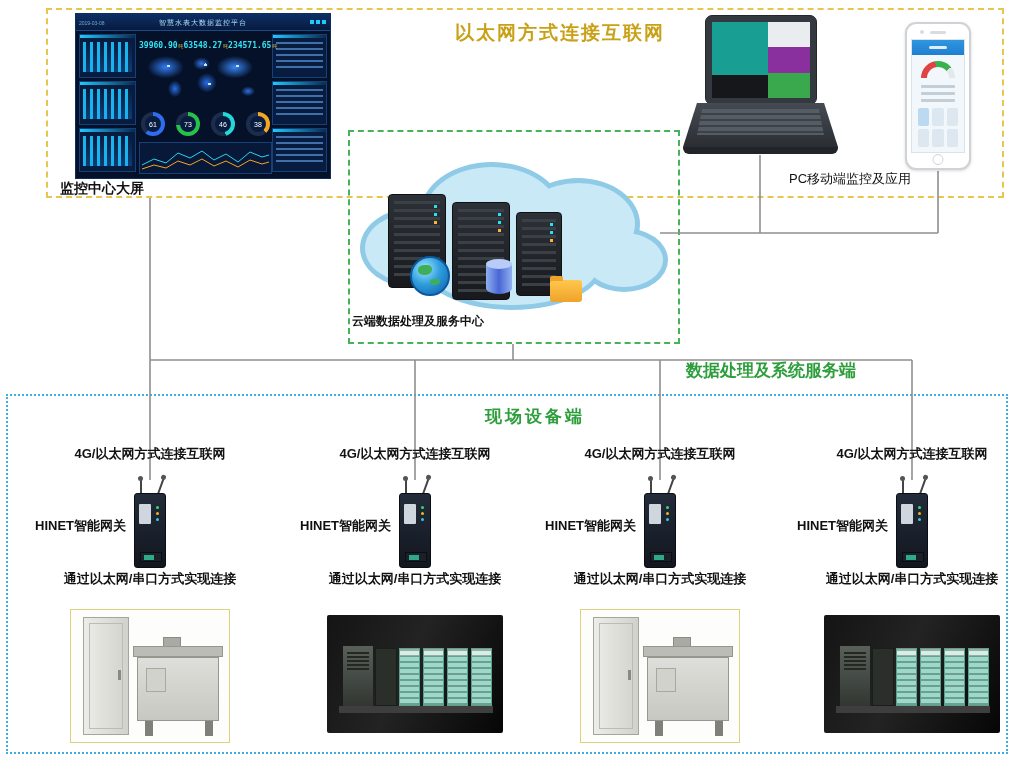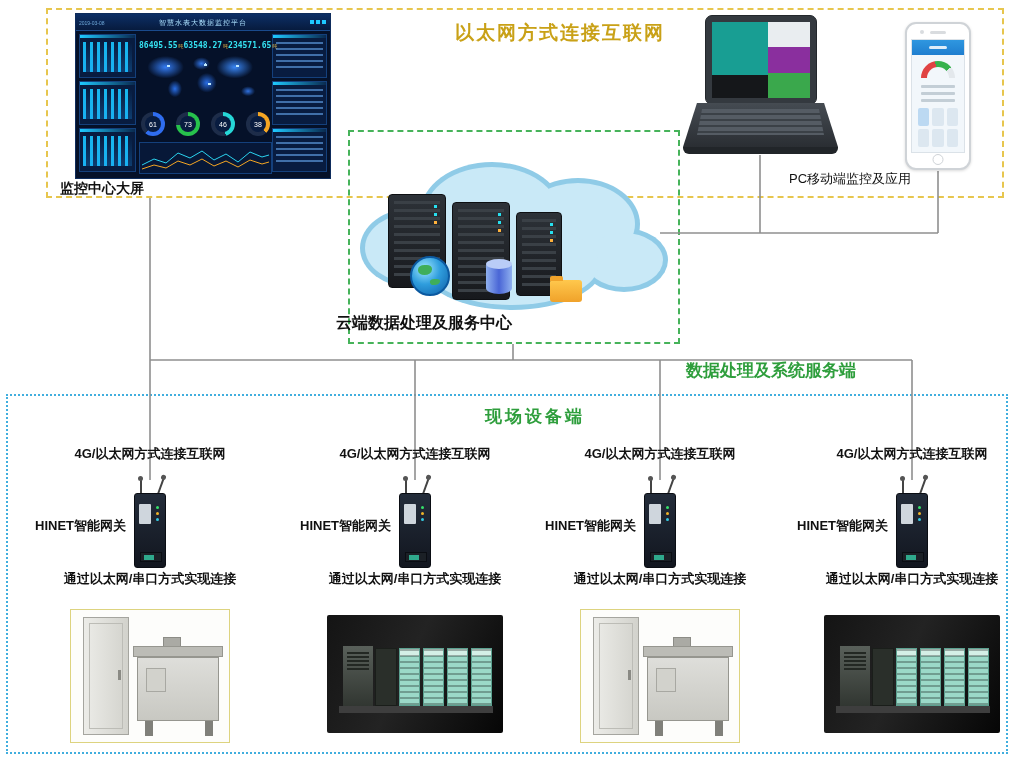--- a/index.html
+++ b/index.html
@@ -13,21 +13,21 @@
   #zone-field   { left:6px; top:394px; width:1002px; height:360px; border:2px dotted #41aede; }
 
   #lines { position:absolute; inset:0; z-index:1; pointer-events:none; }
   #lines path { stroke:#8f8f8f; stroke-width:1.6; fill:none; }
 
   
   .label { position:absolute; z-index:3; }
   #title-monitor { left:420px; top:20px; width:280px; text-align:center; font-size:19px; font-weight:bold; color:#c9a117; letter-spacing:2px; }
   #label-screen  { left:60px; top:180px; width:256px; text-align:left; font-size:14px; font-weight:bold; }
   #label-pc      { left:735px; top:170px; width:230px; text-align:center; font-size:13px; }
-  #label-cloud   { left:336px; top:313px; width:240px; font-size:16px; font-weight:bold; }
+  #label-cloud   { left:352px; top:313px; width:240px; font-size:12px; font-weight:bold; }
   #label-side    { left:686px; top:315px; width:240px; font-size:17px; font-weight:bold; color:#2e9e3c;margin-top:44px; }
   #title-field   { left:435px; top:405px; width:200px; text-align:center; font-size:17px; font-weight:bold; color:#2e9e3c; letter-spacing:3px; }
   .net-label, .conn-label { position:absolute; z-index:3; text-align:center; font-size:13px; font-weight:bold; line-height:15px; }
   .gw-label { position:absolute; z-index:3; text-align:right; font-size:13px; font-weight:bold; }
 
   
   #dashboard { position:absolute; left:75px; top:13px; width:256px; height:166px; background:#051129; border:1px solid #0e2c5c; z-index:2; }
   .dash-header { position:absolute; left:0; top:0; right:0; height:17px; background:linear-gradient(180deg,#0d2f66,#071b3e); border-bottom:1px solid #1a4a8c; }
   .dash-title { position:absolute; left:0; right:0; top:4px; text-align:center; font-size:7px; color:#aee2ff; letter-spacing:1px; }
   .dash-date { position:absolute; left:3px; top:6px; font-size:5px; color:#6fa8d8; }
@@ -178,21 +178,21 @@
     <div class="dash-panel">
         <div class="panel-strip"></div>
         <div class="mini-bars"></div>
       </div>
     <div class="dash-panel">
         <div class="panel-strip"></div>
         <div class="mini-bars"></div>
       </div>
   </div>
   <div class="dash-stats">
-    <div class="stat"><span class="stat-val">86495.55</span><span class="stat-unit">吨</span></div>
+    <div class="stat"><span class="stat-val">39960.90</span><span class="stat-unit">吨</span></div>
     <div class="stat"><span class="stat-val">63548.27</span><span class="stat-unit">吨</span></div>
     <div class="stat"><span class="stat-val">234571.65</span><span class="stat-unit">吨</span></div>
   </div>
   <div class="dash-map"></div>
   <div class="dash-donuts">
     <div class="donut" style="background: conic-gradient(rgb(47, 109, 240) 219.6deg, rgba(140, 170, 220, 0.18) 0deg);">
         <span class="donut-num">61</span>
       </div>
     <div class="donut" style="background: conic-gradient(rgb(39, 194, 76) 262.8deg, rgba(140, 170, 220, 0.18) 0deg);">
         <span class="donut-num">73</span>

